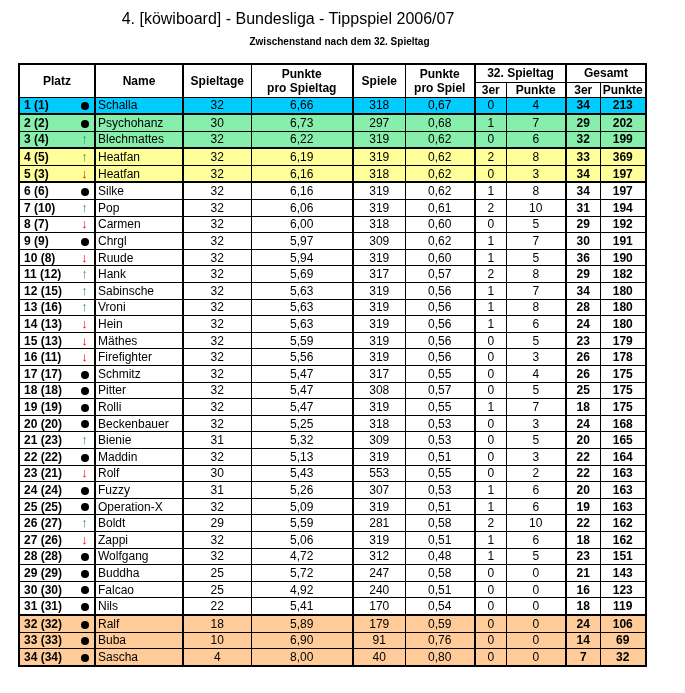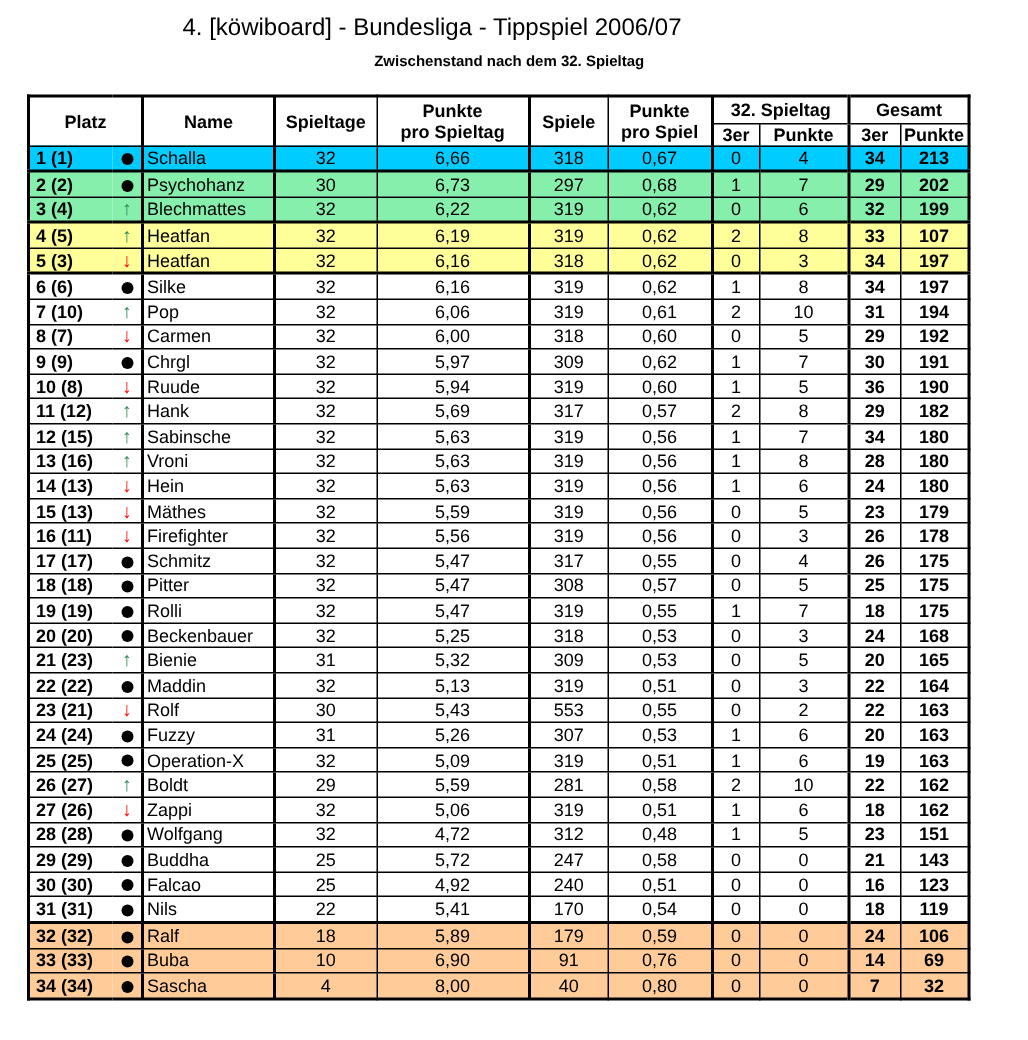--- a/index.html
+++ b/index.html
@@ -122,21 +122,21 @@
         <td class="platz">4 (5)</td>
         <td class="trend thick-r"><span class="up">↑</span></td>
         <td class="name thick-r">Heatfan</td>
         <td>32</td>
         <td class="thick-r">6,19</td>
         <td>319</td>
         <td class="thick-r">0,62</td>
         <td>2</td>
         <td class="thick-r">8</td>
         <td class="bold">33</td>
-        <td class="bold">107</td>
+        <td class="bold">369</td>
       </tr>
       <tr class="r-uefa">
         <td class="platz">5 (3)</td>
         <td class="trend thick-r"><span class="down">↓</span></td>
         <td class="name thick-r">Heatfan</td>
         <td>32</td>
         <td class="thick-r">6,16</td>
         <td>318</td>
         <td class="thick-r">0,62</td>
         <td>0</td>

